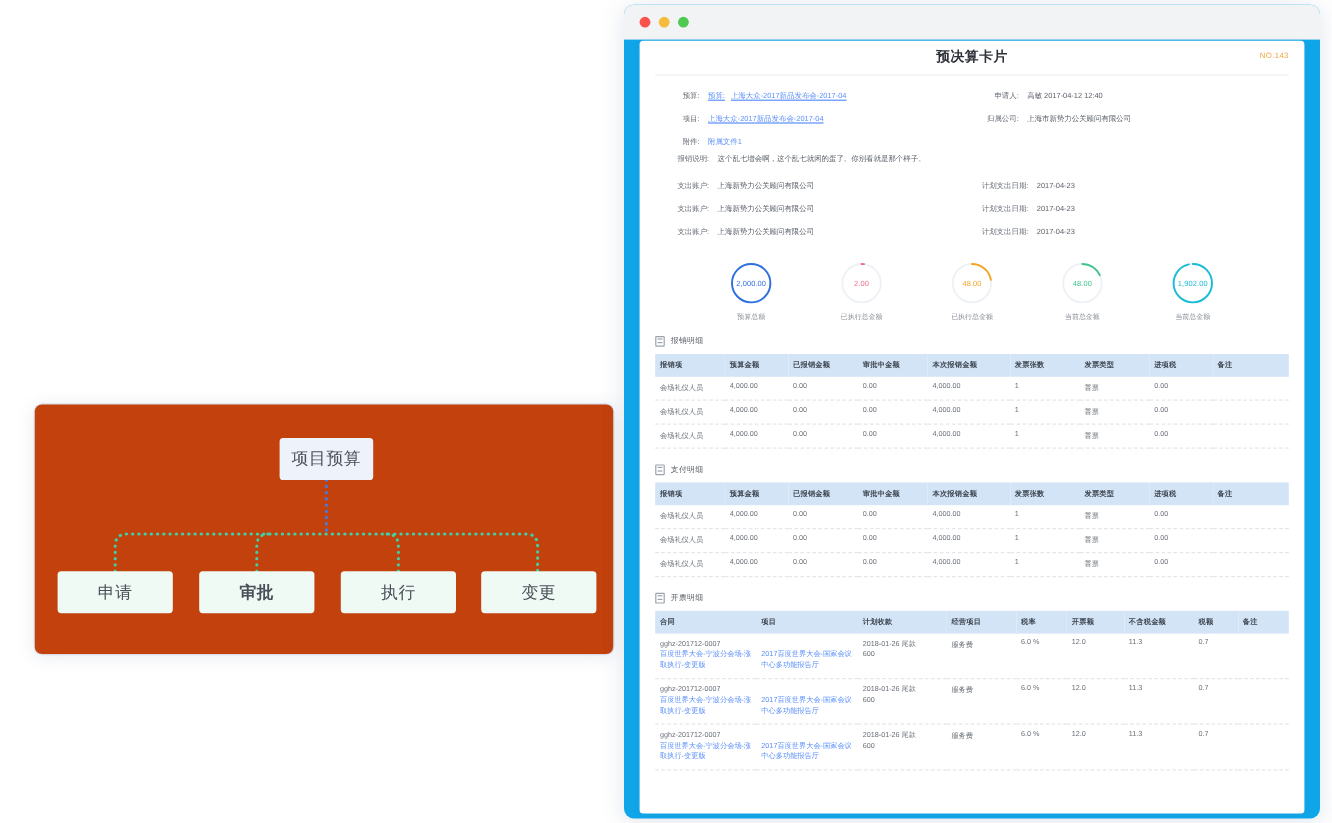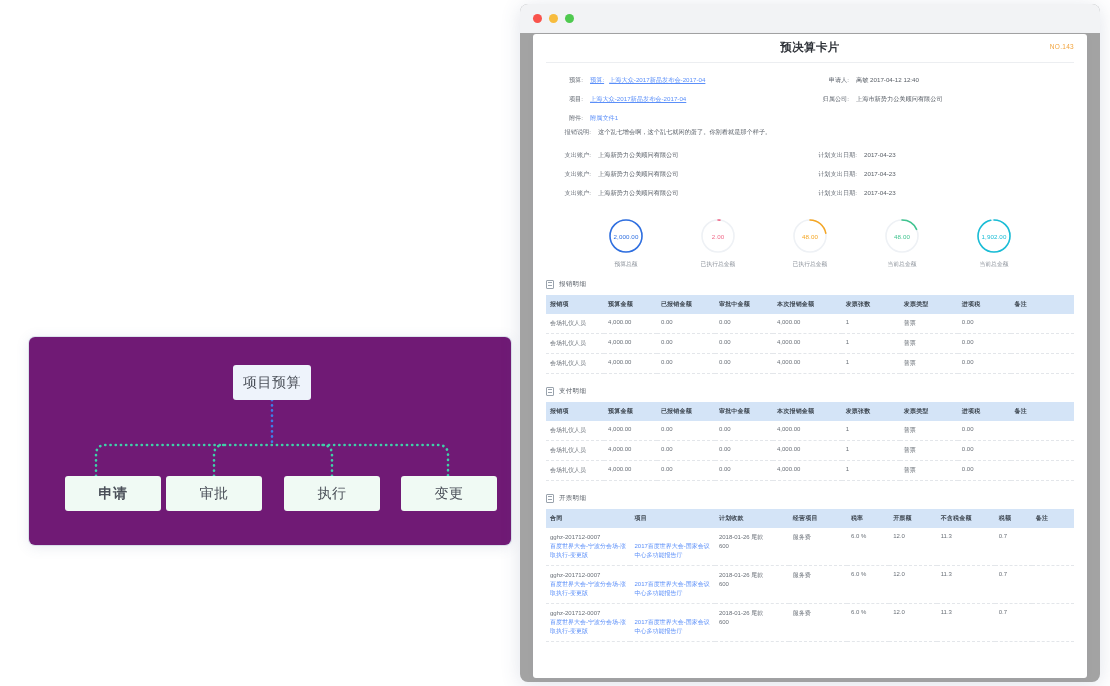--- a/index.html
+++ b/index.html
@@ -8,42 +8,42 @@
     width: 1110px; height: 686px;
     background: #ffffff;
     font-family: "Liberation Sans", "DejaVu Sans", sans-serif;
     overflow: hidden;
   }
   .stage { position: relative; width: 1110px; height: 686px; background:#ffffff; }
 
   
   .diagram-panel{
     position:absolute; left:29px; top:337px; width:482px; height:208px;
-    background:#701a75; border-radius:6px;
+    background:#c2410c; border-radius:6px;
     box-shadow:0 2px 14px rgba(80,100,140,.13), 0 0 0 1px rgba(225,230,240,.9);
   }
   .diag-root{
     position:absolute; left:204px; top:28px; width:78px; height:35px;
     background:#eef3fb; border-radius:3px;
     display:flex; align-items:center; justify-content:center;
     font-size:14px; color:#4a4f58; letter-spacing:.5px;
   }
   .diag-leaf{
     position:absolute; top:139px; width:96px; height:35px;
     background:#f0faf4; border-radius:3px;
     display:flex; align-items:center; justify-content:center;
     font-size:14px; color:#4a4f58; letter-spacing:.5px;
   }
-  .leaf0{ left:36px;font-weight:bold; } .leaf1{ left:137px; } .leaf2{ left:255px; } .leaf3{ left:372px; }
+  .leaf0{ left:19px; } .leaf1{ left:137px;font-weight:bold; } .leaf2{ left:255px; } .leaf3{ left:372px; }
   .diag-svg{ position:absolute; left:0; top:0; width:482px; height:208px; pointer-events:none; }
 
   
   .window{
     position:absolute; left:520px; top:4px; width:580px; height:678px;
-    background:#a3a3a3; border-radius:8px;
+    background:#0ea5e9; border-radius:8px;
     box-shadow:0 3px 20px rgba(70,90,130,.16);
     overflow:hidden;
   }
   .titlebar{ height:29px; background:#f2f3f5; display:flex; align-items:center; padding-left:13px; gap:7px; }
   .dot{ width:9px; height:9px; border-radius:50%; }
   .dot.red{ background:#f9534c; } .dot.yellow{ background:#f7bc3e; } .dot.green{ background:#4fc94f; }
 
   .sheet{
     position:absolute; left:13px; top:30px; width:554px; height:644px;
     background:#ffffff; border-radius:3px;

